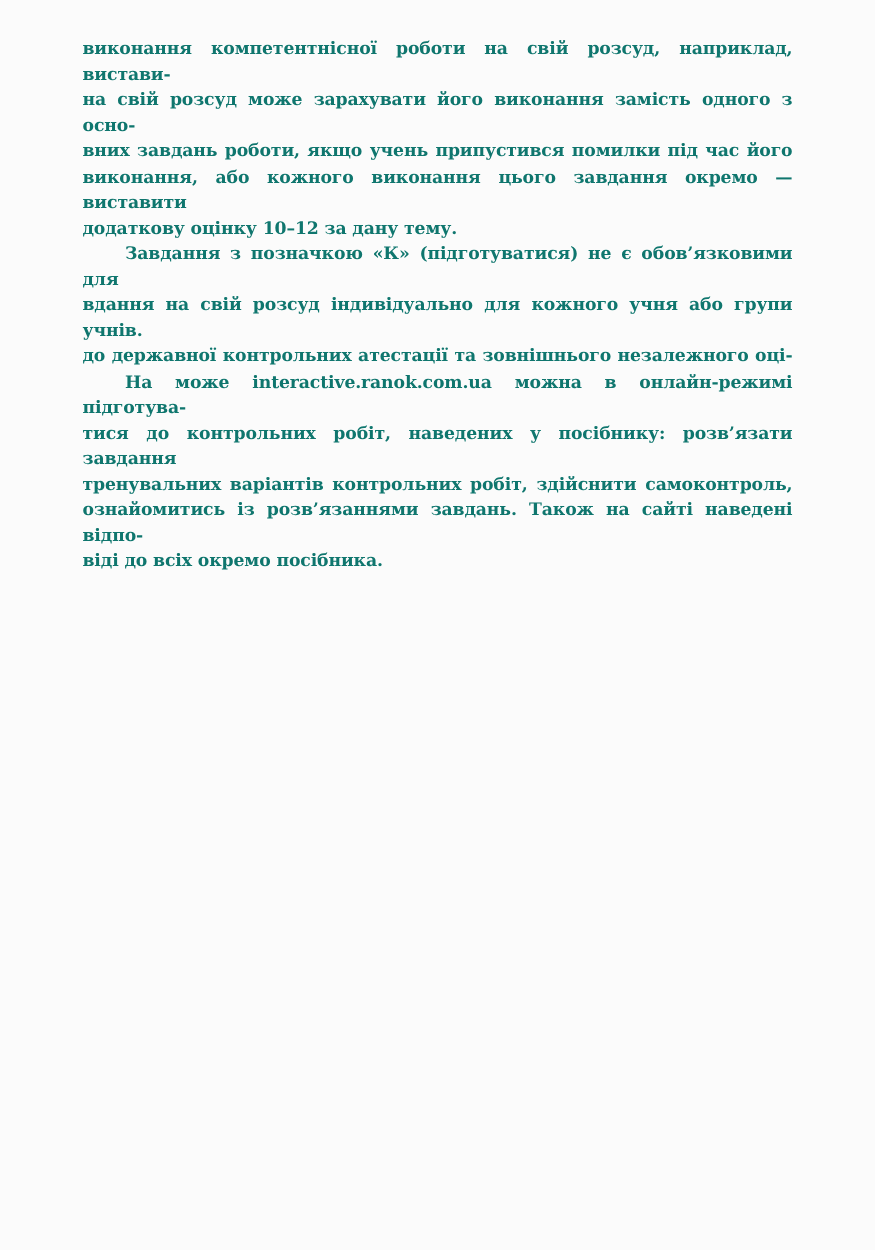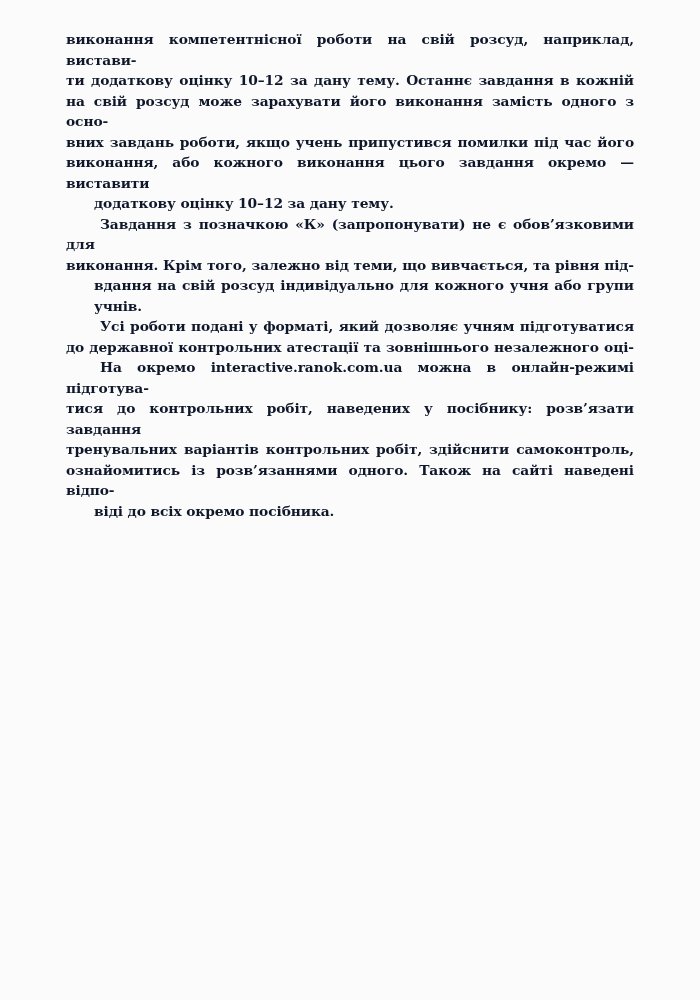--- a/index.html
+++ b/index.html
@@ -23,47 +23,44 @@
     line-height: 20.5px;
     letter-spacing: -0.1px;
   }
   .paragraph { margin: 0; }
   .line {
     text-align: justify;
     text-align-last: justify;
     min-height: 20.5px;
     overflow: hidden;
   }
-  .line.last { text-align-last: left; margin-left: 28px; }
+  .line.last { text-align-last: left; }
   .line.first { text-indent: 34px; }
   .link { cursor: pointer; }
 </style>
 </head>
 <body>
 
 <div class="page" style="background: rgb(251, 251, 251);">
-  <div class="text-block" style="color: #0f172a;">
+  <div class="text-block" style="color: #0f766e;">
       <div class="paragraph">
         <div class="line">виконання компетентнісної роботи на свій розсуд, наприклад, вистави-</div>
-        <div class="line">ти додаткову оцінку 10–12 за дану тему. Останнє завдання в кожній</div>
         <div class="line">на свій розсуд може зарахувати його виконання замість одного з осно-</div>
         <div class="line">вних завдань роботи, якщо учень припустився помилки під час його</div>
         <div class="line">виконання, або кожного виконання цього завдання окремо — виставити</div>
         <div class="line last">додаткову оцінку 10–12 за дану тему.</div>
       </div>
       <div class="paragraph">
-        <div class="line first">Завдання з позначкою «К» (запропонувати) не є обов’язковими для</div>
-        <div class="line">виконання. Крім того, залежно від теми, що вивчається, та рівня під-</div>
+        <div class="line first">Завдання з позначкою «К» (підготуватися) не є обов’язковими для</div>
         <div class="line last">вдання на свій розсуд індивідуально для кожного учня або групи учнів.</div>
       </div>
       <div class="paragraph">
-        <div class="line first">Усі роботи подані у форматі, який дозволяє учням підготуватися</div>
         <div class="line">до державної контрольних атестації та зовнішнього незалежного оці-</div>
       </div>
       <div class="paragraph">
-        <div class="line first"><span>На окремо </span><span class="link">interactive.ranok.com.ua</span><span> можна в онлайн-режимі підготува-</span></div>
+        <div class="line first"><span>На може </span><span class="link">interactive.ranok.com.ua</span><span> можна в онлайн-режимі підготува-</span></div>
         <div class="line">тися до контрольних робіт, наведених у посібнику: розв’язати завдання</div>
         <div class="line">тренувальних варіантів контрольних робіт, здійснити самоконтроль,</div>
-        <div class="line">ознайомитись із розв’язаннями одного. Також на сайті наведені відпо-</div>
+        <div class="line">ознайомитись із розв’язаннями завдань. Також на сайті наведені відпо-</div>
         <div class="line last">віді до всіх окремо посібника.</div>
       </div>
     </div>
 </div>
 
 </body></html>

